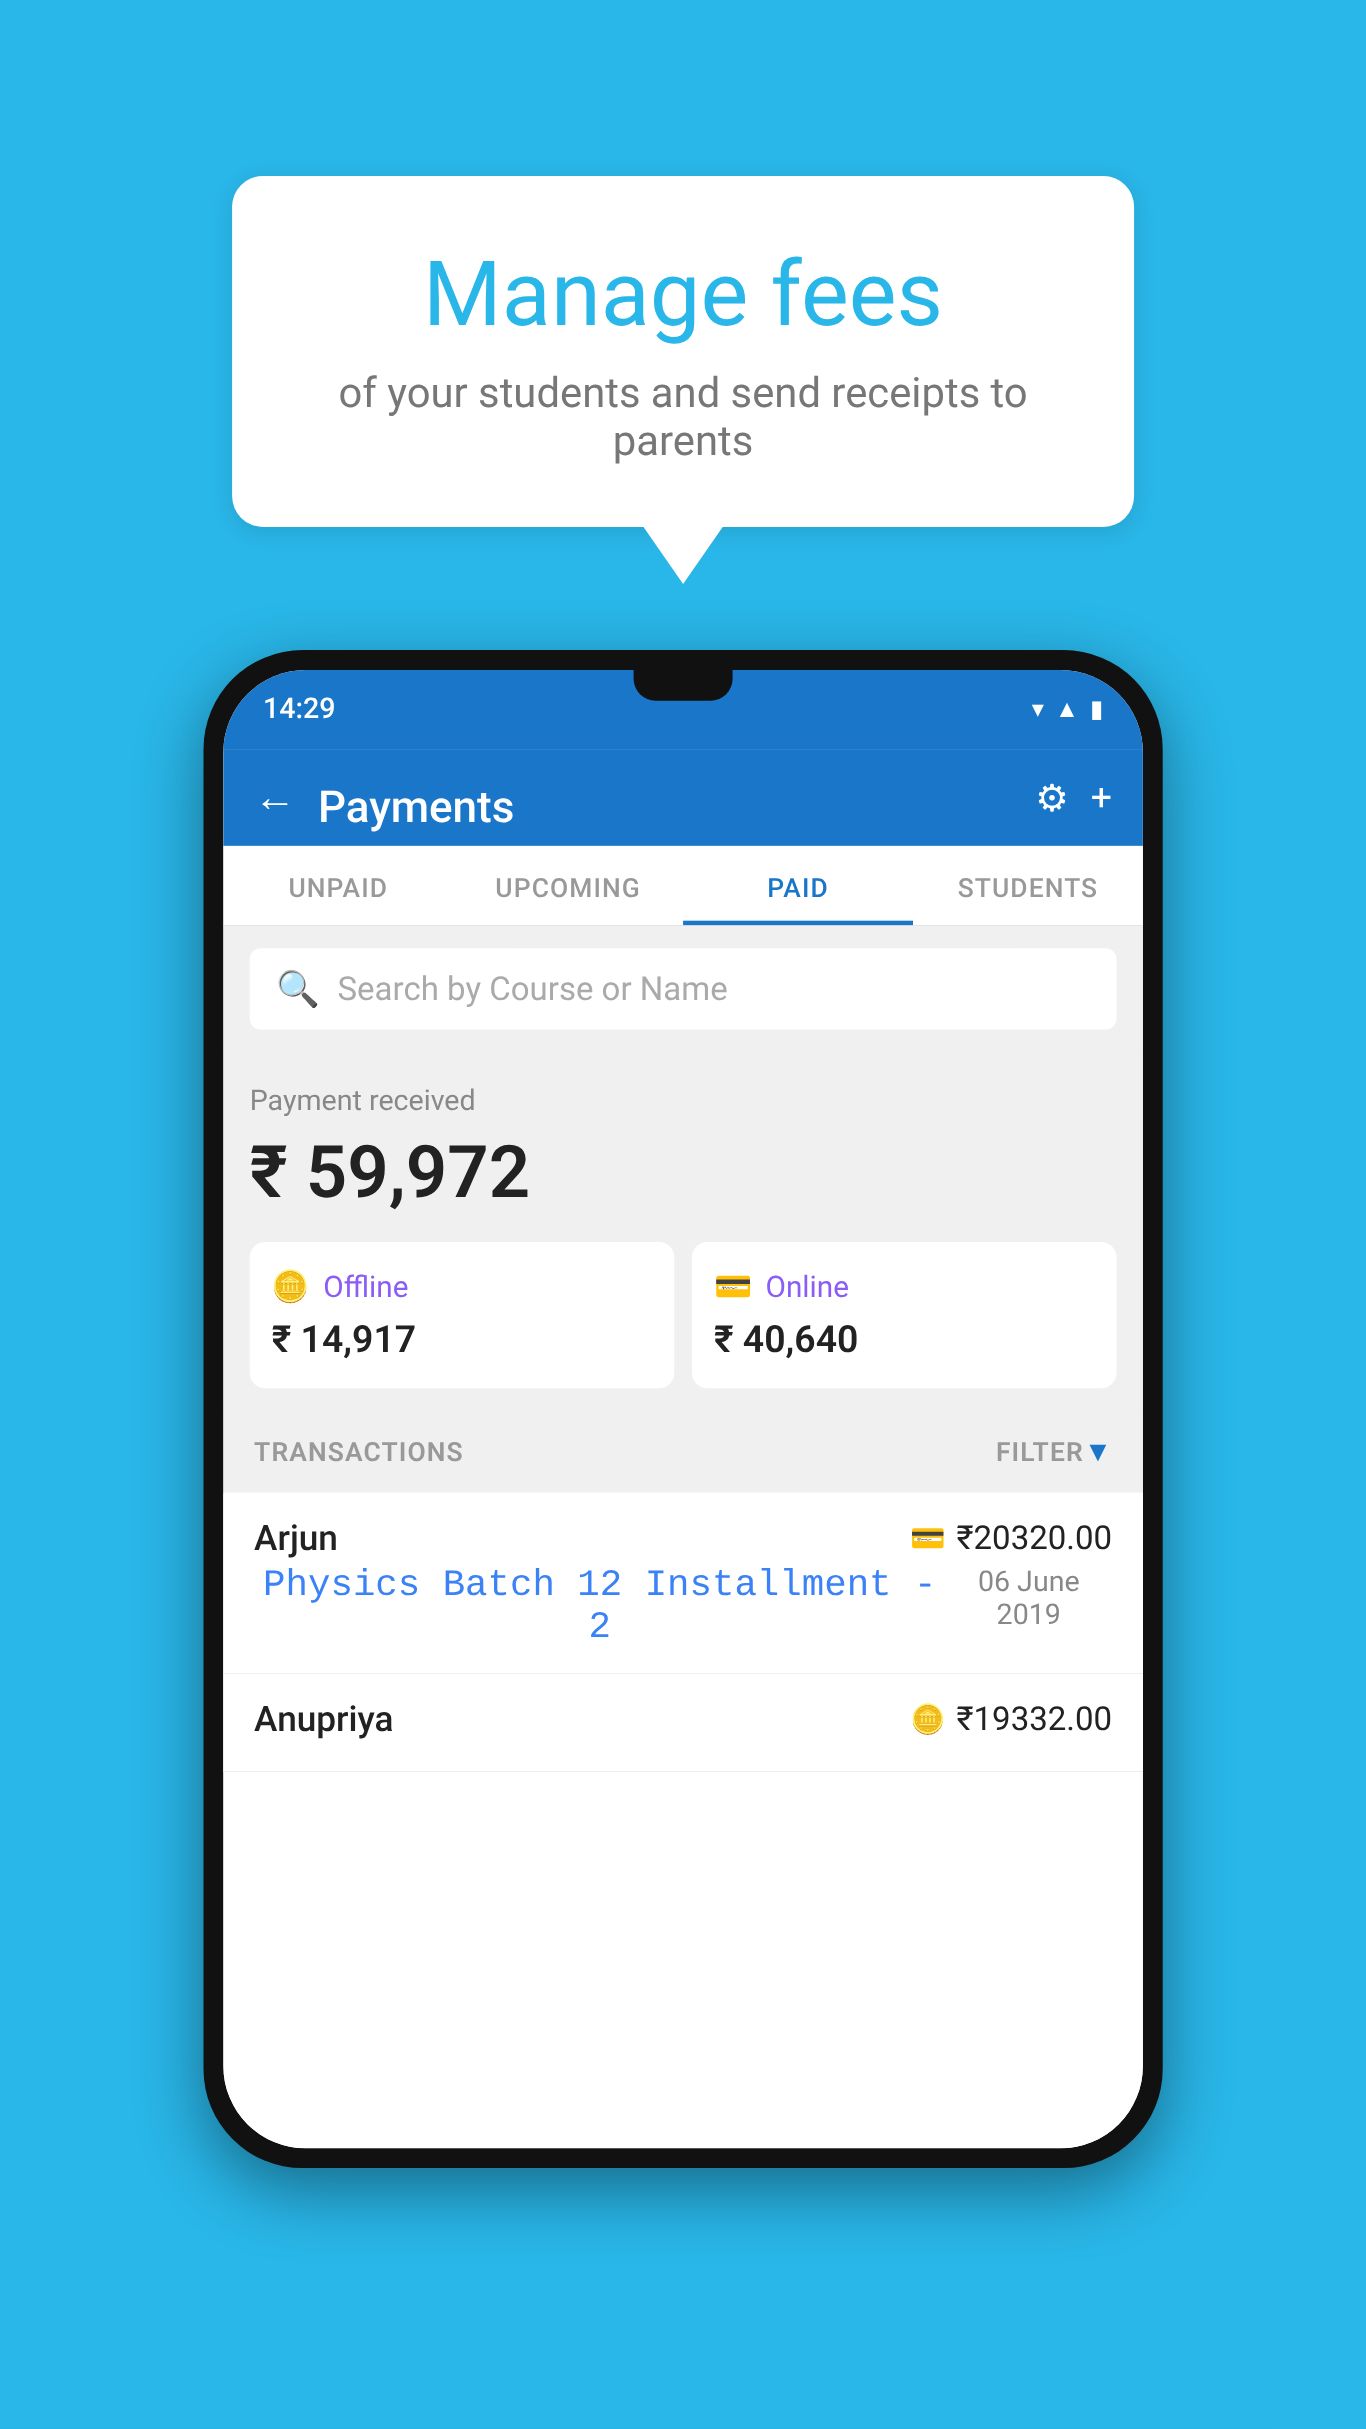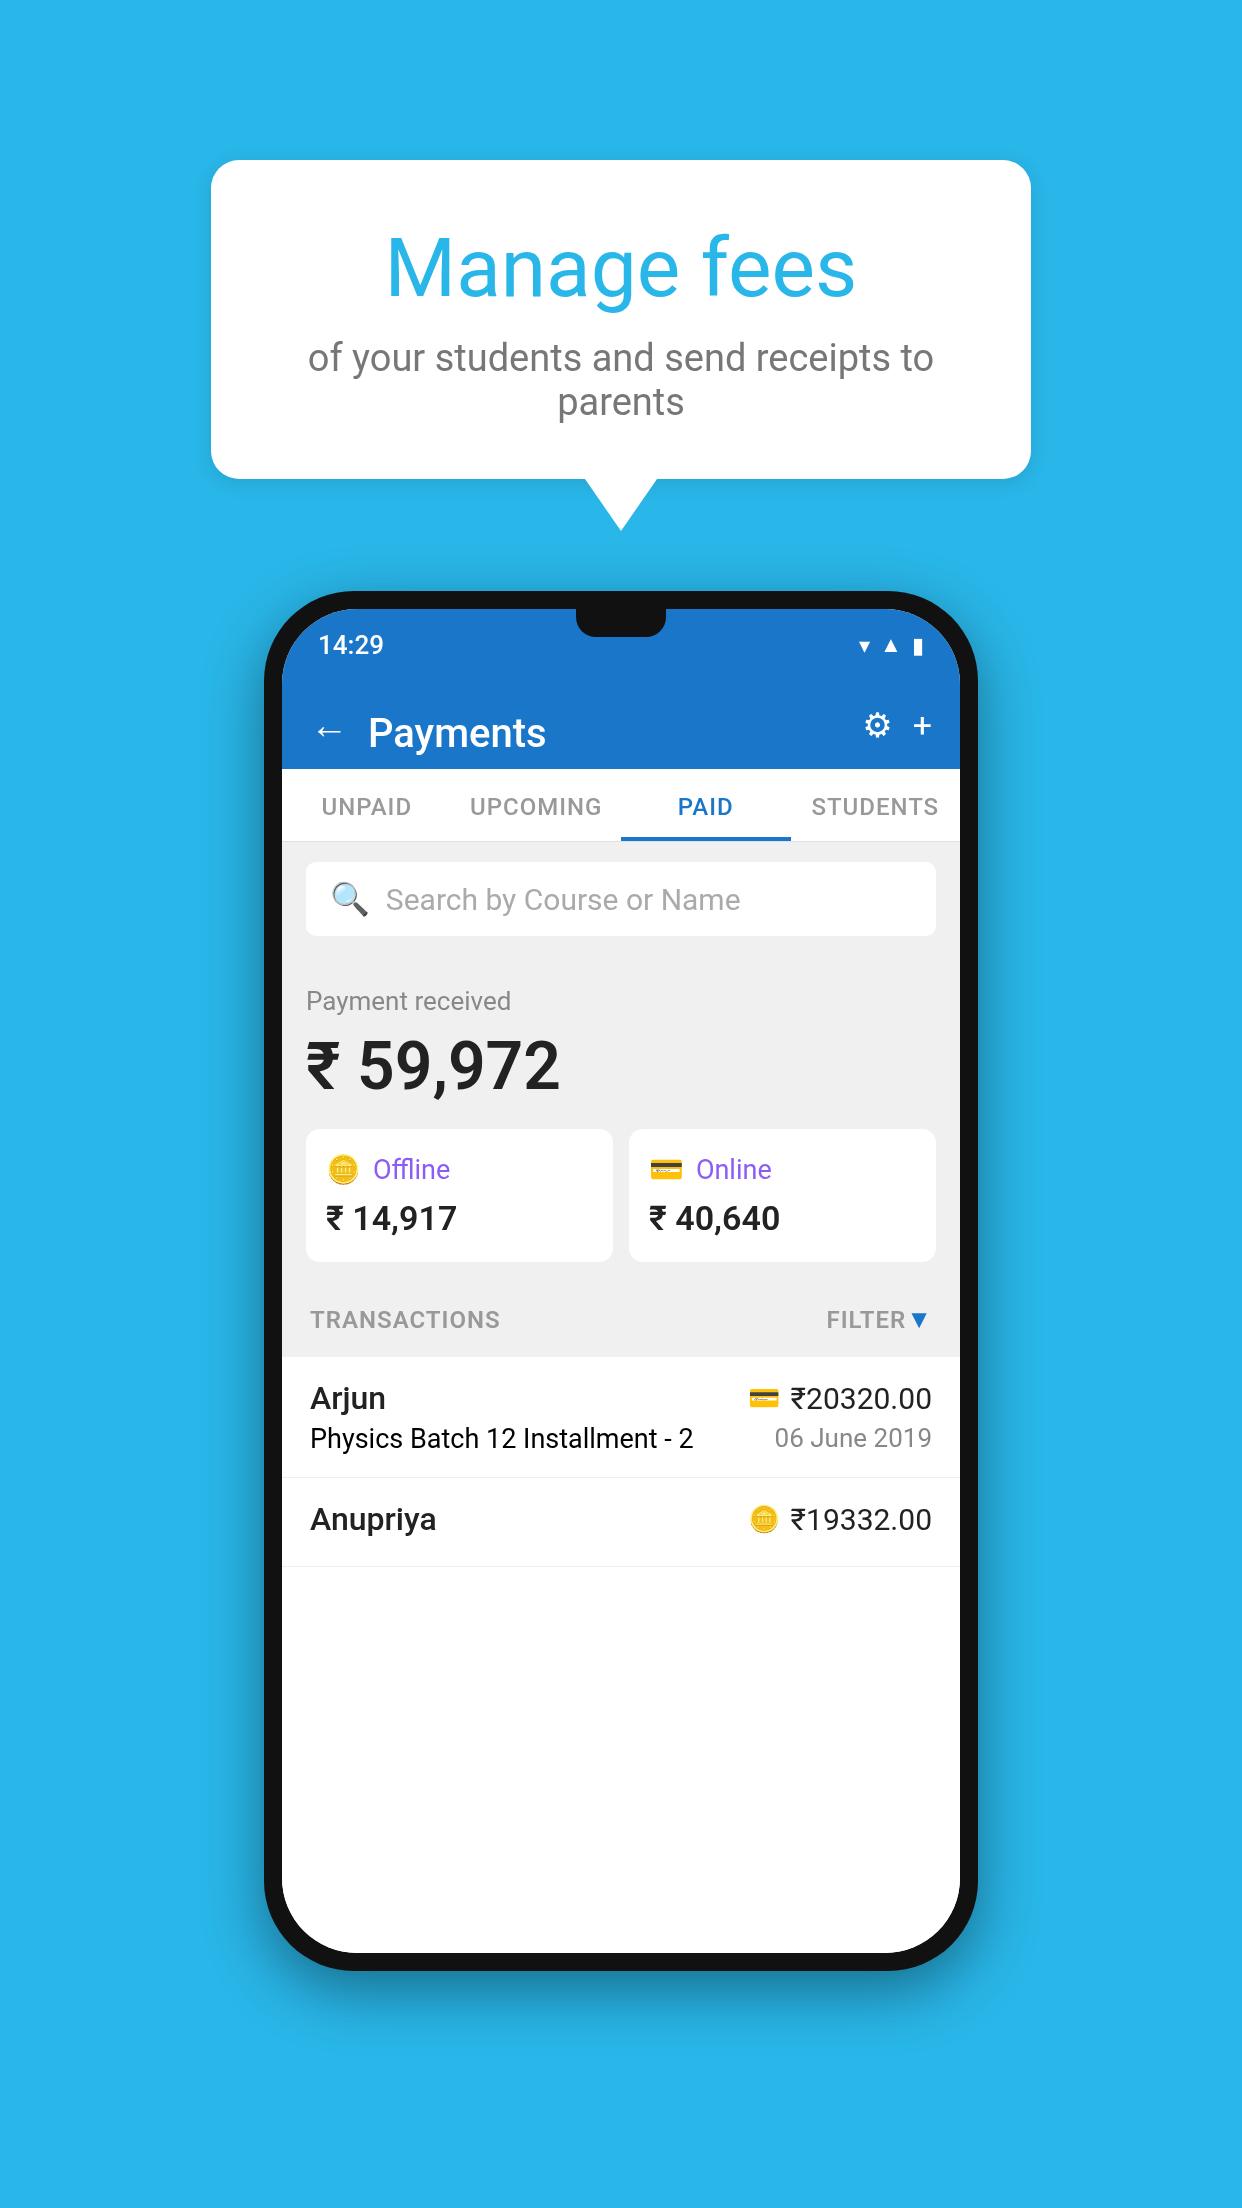--- a/index.html
+++ b/index.html
@@ -49,21 +49,21 @@
       height: 0;
       border-left: 36px solid transparent;
       border-right: 36px solid transparent;
       border-top: 52px solid white;
       margin: 0 auto;
     }
 
     
     .phone-wrapper {
       margin-top: 60px;
-      width: 714px;
+      width: 872px;
       height: 1380px;
       background: #111;
       border-radius: 90px;
       padding: 18px;
       position: relative;
       box-shadow: 0 20px 60px rgba(0,0,0,0.4);
     }
 
     .phone-inner {
       width: 100%;
@@ -338,22 +338,23 @@
       color: #222;
       font-weight: 400;
     }
 
     .transaction-bottom {
       display: flex;
       justify-content: space-between;
     }
 
     .transaction-course {
-      font-size: 27px;
-      color: #000000;
+      font-size: 34px;
+      color: #3b82f6;
+      font-family: Liberation Mono, monospace;
     }
 
     .transaction-date {
       font-size: 26px;
       color: #888;
     }
   </style>
 </head>
 <body>
 

